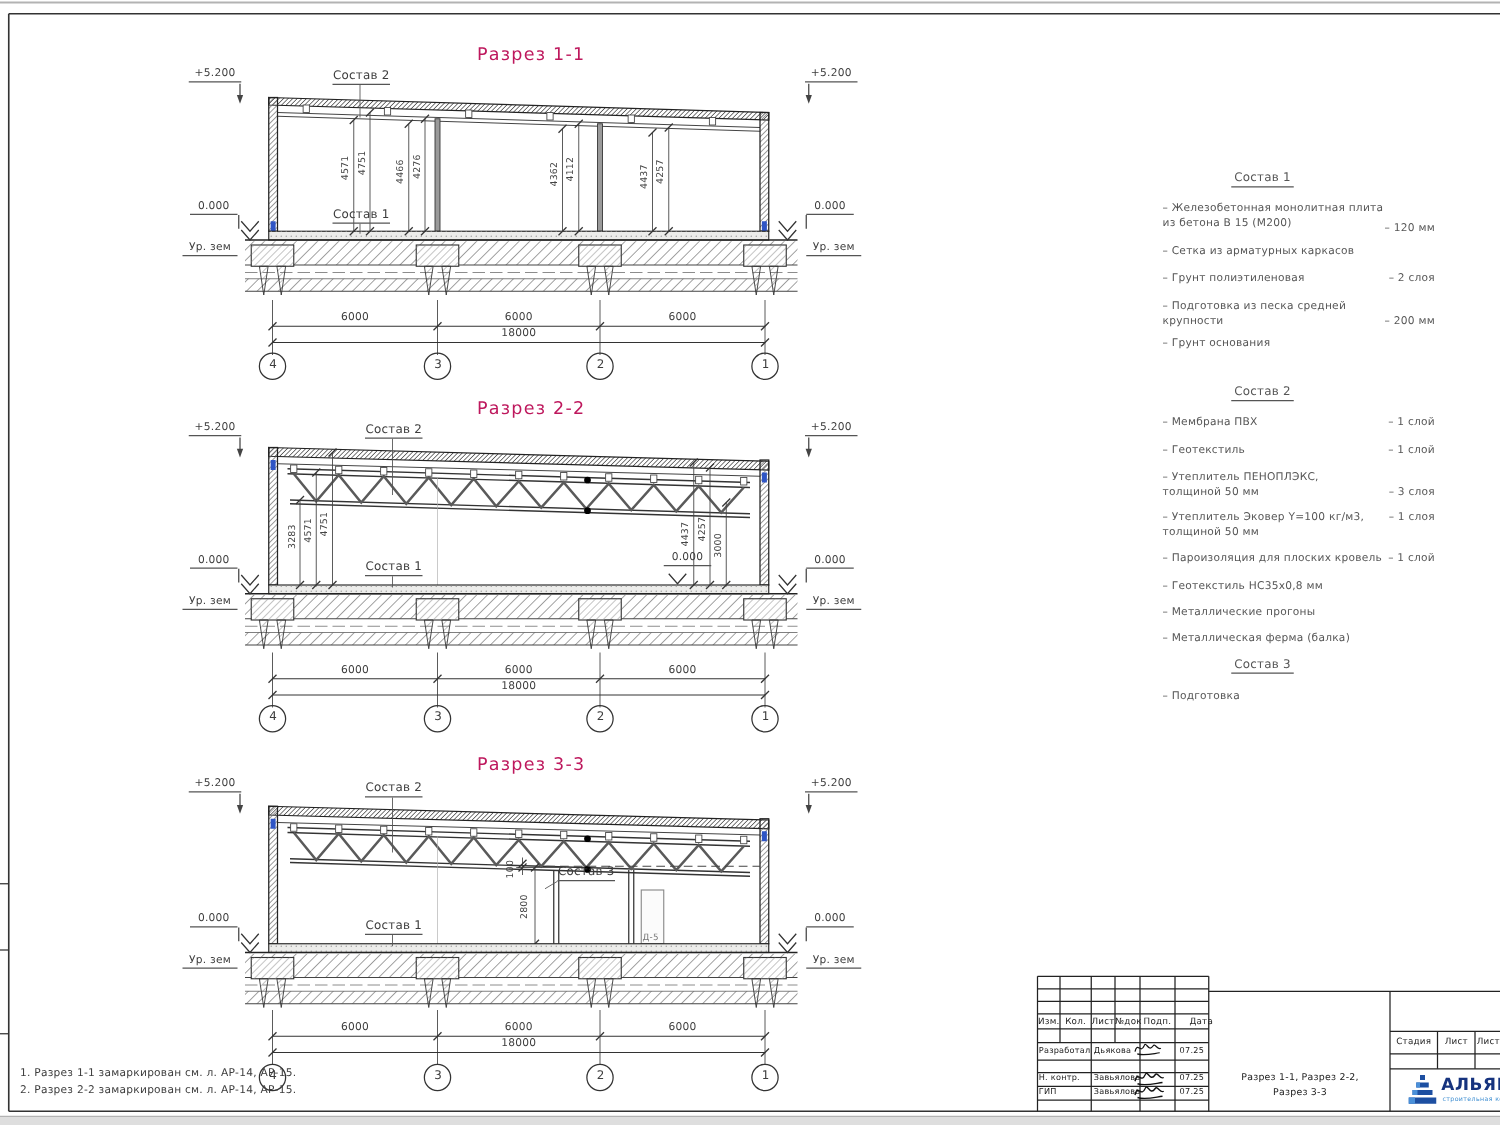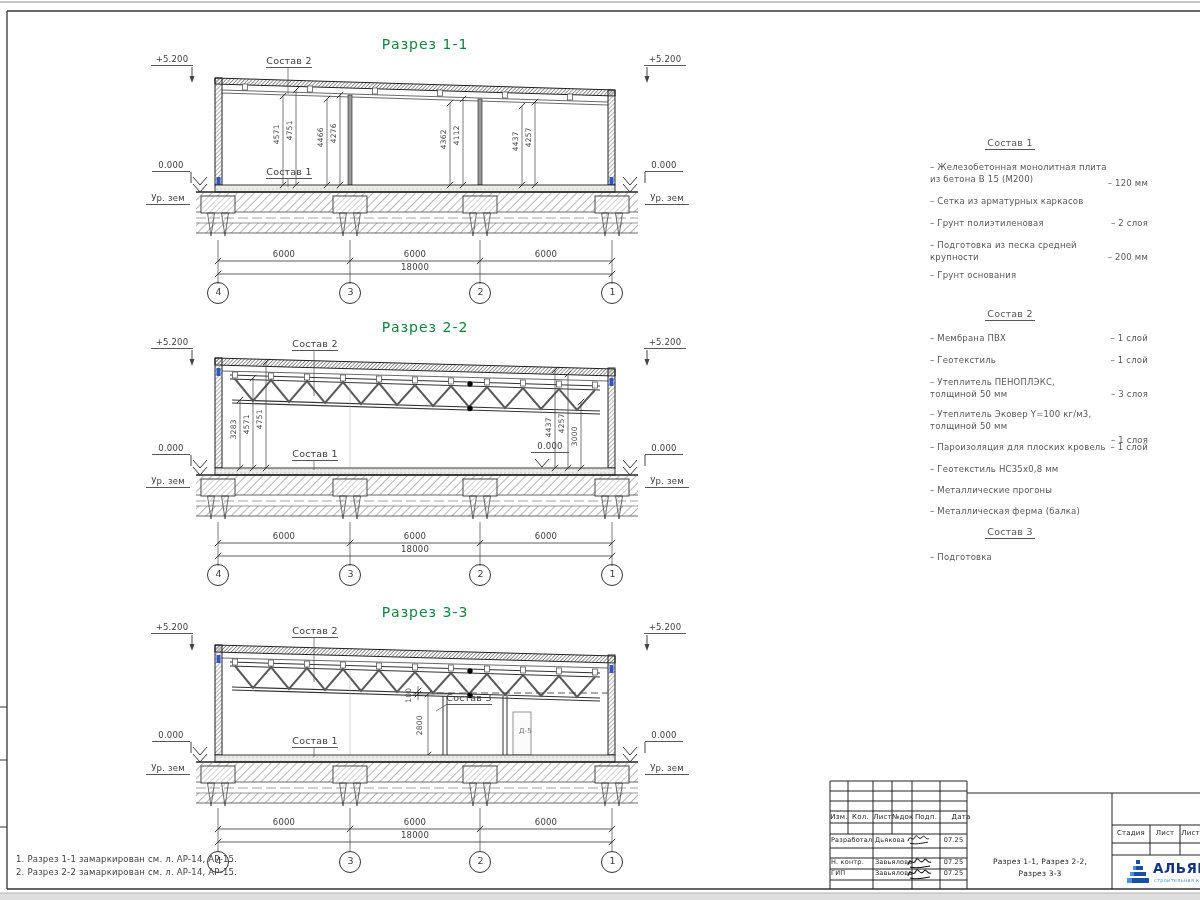--- a/index.html
+++ b/index.html
@@ -5,21 +5,21 @@
   html,body{margin:0;padding:0;background:#fff;}
   #sheet{position:relative;width:1200px;height:900px;background:#fff;overflow:hidden;
          font-family:"DejaVu Sans",sans-serif;}
   svg.bg{position:absolute;left:0;top:0;z-index:0;}
   .t{position:absolute;z-index:2;color:#3d3d3d;white-space:nowrap;line-height:1.15;
      font-family:"DejaVu Sans",sans-serif;letter-spacing:.2px;}
   .c{text-align:center}
   .r{text-align:right}
   .u{border-bottom:1px solid #555}
   .rot{transform:rotate(-90deg);transform-origin:50% 50%;text-align:center}.fs8{font-size:8.5px}.fs9{font-size:9.5px}
-  .fs14{font-size:14px;letter-spacing:1px;color:#15803d}
+  .fs14{font-size:14px;letter-spacing:1px;color:#be185d}
   .dim{font-size:7.5px;color:#444}
   .leg{font-size:8.5px;color:#565656}
   .tb{font-size:7px;color:#222}
   .logoTxt{font-size:13.5px;font-weight:bold;letter-spacing:.5px}
   .logoSub{font-size:5px;color:#3f8fd2;letter-spacing:.3px}
 </style>
 </head>
 <body>
 
 <div id="sheet">
@@ -417,21 +417,21 @@
 <div class="t fs8 c u" style="left:644px;top:623px;width:42px">+5.200</div>
 <div class="t fs9 c u" style="left:292px;top:626px;width:46px">Состав 2</div>
 <div class="t fs9 c u" style="left:292px;top:736px;width:46px">Состав 1</div>
 <div class="t fs9 c u" style="left:446px;top:693px;width:46px">Состав 3</div>
 <div class="t fs8 c u" style="left:152px;top:731px;width:38px">0.000</div>
 <div class="t fs8 c u" style="left:645px;top:731px;width:38px">0.000</div>
 <div class="t fs8 c u" style="left:146px;top:764px;width:44px">Ур. зем</div>
 <div class="t fs8 c u" style="left:645px;top:764px;width:44px">Ур. зем</div>
 <div class="t dim rot" style="left:389px;top:691px;width:40px">100</div>
 <div class="t dim rot" style="left:400px;top:721px;width:40px">2800</div>
-<div class="t dim" style="left:514px;top:727px;width:18px;text-align:right;font-size:7px;color:#777">Д-5</div>
+<div class="t dim" style="left:514px;top:746px;width:18px;text-align:left;font-size:7px;color:#777">Д-5</div>
 <div class="t fs8 c" style="left:254px;top:818px;width:60px">6000</div>
 <div class="t fs8 c" style="left:385px;top:818px;width:60px">6000</div>
 <div class="t fs8 c" style="left:516px;top:818px;width:60px">6000</div>
 <div class="t fs8 c" style="left:385px;top:831px;width:60px">18000</div>
 <div class="t fs9 c" style="left:208px;top:856px;width:21px">4</div>
 <div class="t fs9 c" style="left:340px;top:856px;width:21px">3</div>
 <div class="t fs9 c" style="left:470px;top:856px;width:21px">2</div>
 <div class="t fs9 c" style="left:602px;top:856px;width:21px">1</div>
 
 <div class="t fs9 c u" style="left:985px;top:138px;width:50px;color:#565656">Состав 1</div>
@@ -449,21 +449,21 @@
 <div class="t fs9 c u" style="left:985px;top:309px;width:50px;color:#565656">Состав 2</div>
 <div class="t leg" style="left:930px;top:334px">– Мембрана ПВХ</div>
 <div class="t leg r" style="left:1060px;top:334px;width:88px">– 1 слой</div>
 <div class="t leg" style="left:930px;top:356px">– Геотекстиль</div>
 <div class="t leg r" style="left:1060px;top:356px;width:88px">– 1 слой</div>
 <div class="t leg" style="left:930px;top:378px">– Утеплитель ПЕНОПЛЭКС,</div>
 <div class="t leg" style="left:930px;top:390px">толщиной 50 мм</div>
 <div class="t leg r" style="left:1060px;top:390px;width:88px">– 3 слоя</div>
 <div class="t leg" style="left:930px;top:410px">– Утеплитель Эковер Y=100 кг/м3,</div>
 <div class="t leg" style="left:930px;top:422px">толщиной 50 мм</div>
-<div class="t leg r" style="left:1060px;top:436px;width:88px">– 1 слоя</div>
+<div class="t leg r" style="left:1060px;top:410px;width:88px">– 1 слоя</div>
 <div class="t leg" style="left:930px;top:443px">– Пароизоляция для плоских кровель</div>
 <div class="t leg r" style="left:1060px;top:443px;width:88px">– 1 слой</div>
 <div class="t leg" style="left:930px;top:465px">– Геотекстиль НС35х0,8 мм</div>
 <div class="t leg" style="left:930px;top:486px">– Металлические прогоны</div>
 <div class="t leg" style="left:930px;top:507px">– Металлическая ферма (балка)</div>
 
 <div class="t fs9 c u" style="left:985px;top:527px;width:50px;color:#565656">Состав 3</div>
 <div class="t leg" style="left:930px;top:553px">– Подготовка</div>
 
 <div class="t fs8" style="left:16px;top:855px">1. Разрез 1-1 замаркирован см. л. АР-14, АР-15.</div>

